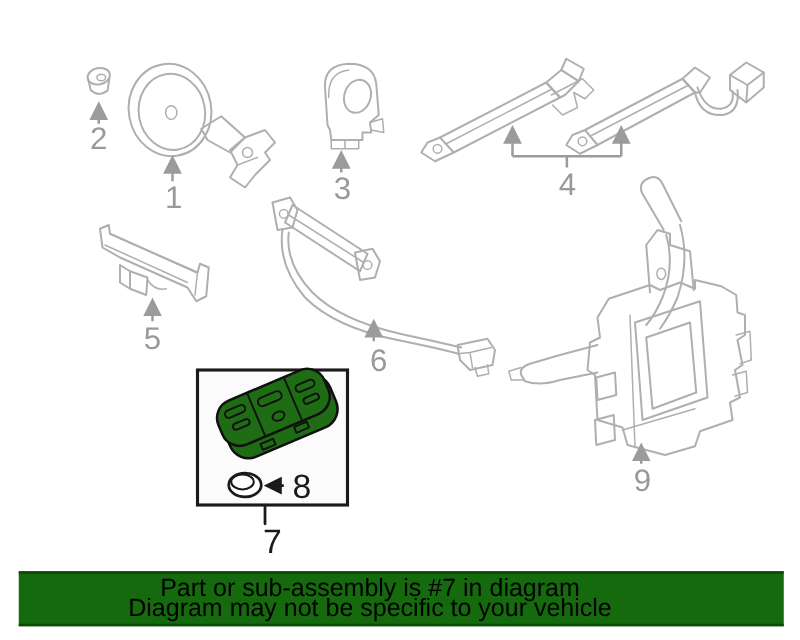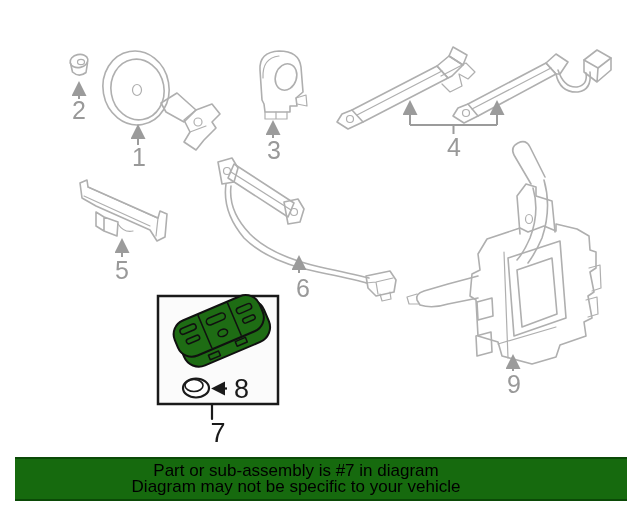--- a/index.html
+++ b/index.html
@@ -8,21 +8,21 @@
   svg{position:absolute;left:0;top:0;display:block;}
   .lineart{stroke:#AFAFAF;stroke-width:1.6;fill:none;stroke-linejoin:round;stroke-linecap:round;}
   .thin{stroke-width:1.2;}
   .callout{stroke:#1A1A1A;fill:none;stroke-linejoin:round;stroke-linecap:round;}
   .graylabel{font-family:"Liberation Sans",sans-serif;font-size:25px;fill:#999999;}
   .blacklabel{font-family:"Liberation Sans",sans-serif;font-size:27px;fill:#1A1A1A;}
   .fob-line{stroke:#101010;stroke-width:1.5;fill:none;stroke-linejoin:round;}
   .banner{position:absolute;left:15px;top:457px;width:612px;height:44px;box-sizing:border-box;
           background:#166A0E;border-top:2px solid #0B4A07;border-bottom:2px solid #0B4A07;
           color:#000000;display:flex;flex-direction:column;justify-content:center;align-items:center;
-          padding-right:50px;font-size:17px;line-height:16.5px;text-align:center;}
+          padding-right:50px;font-size:20px;line-height:16.5px;text-align:center;}
 </style>
 </head>
 <body>
 
 <div class="page">
 
 <svg width="640" height="457" viewBox="0 0 640 457">
   <defs>
     <marker id="ag" viewBox="0 0 10 10" refX="8" refY="5" markerWidth="7.5" markerHeight="7.5" orient="auto-start-reverse">
       <path d="M0,0 L10,5 L0,10 Z" fill="#9B9B9B"></path>

